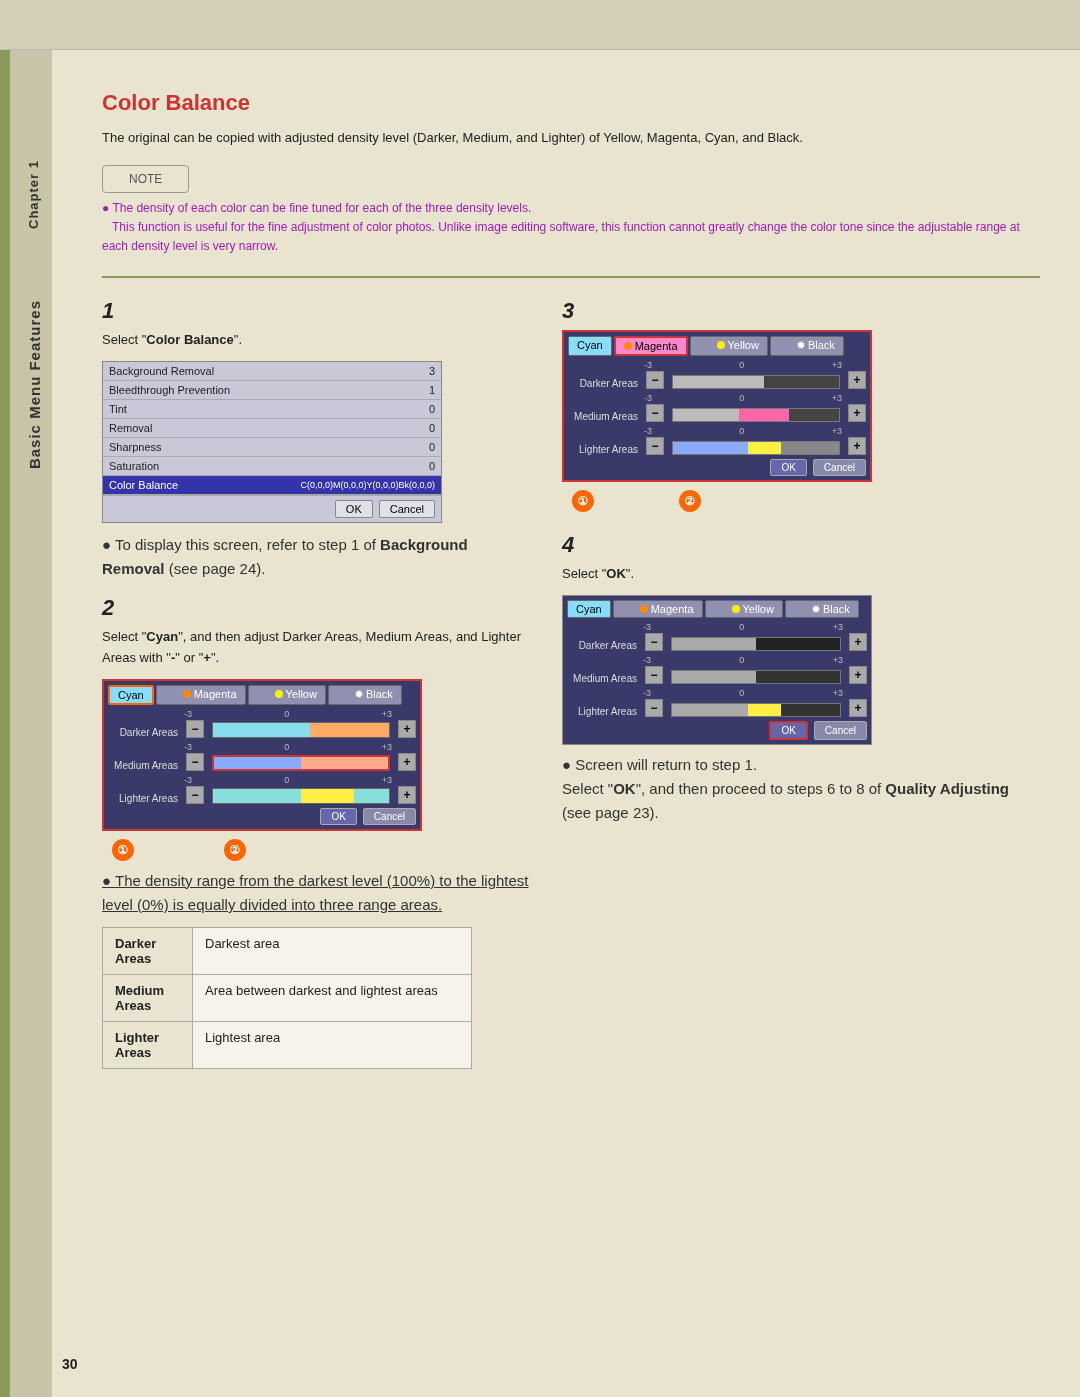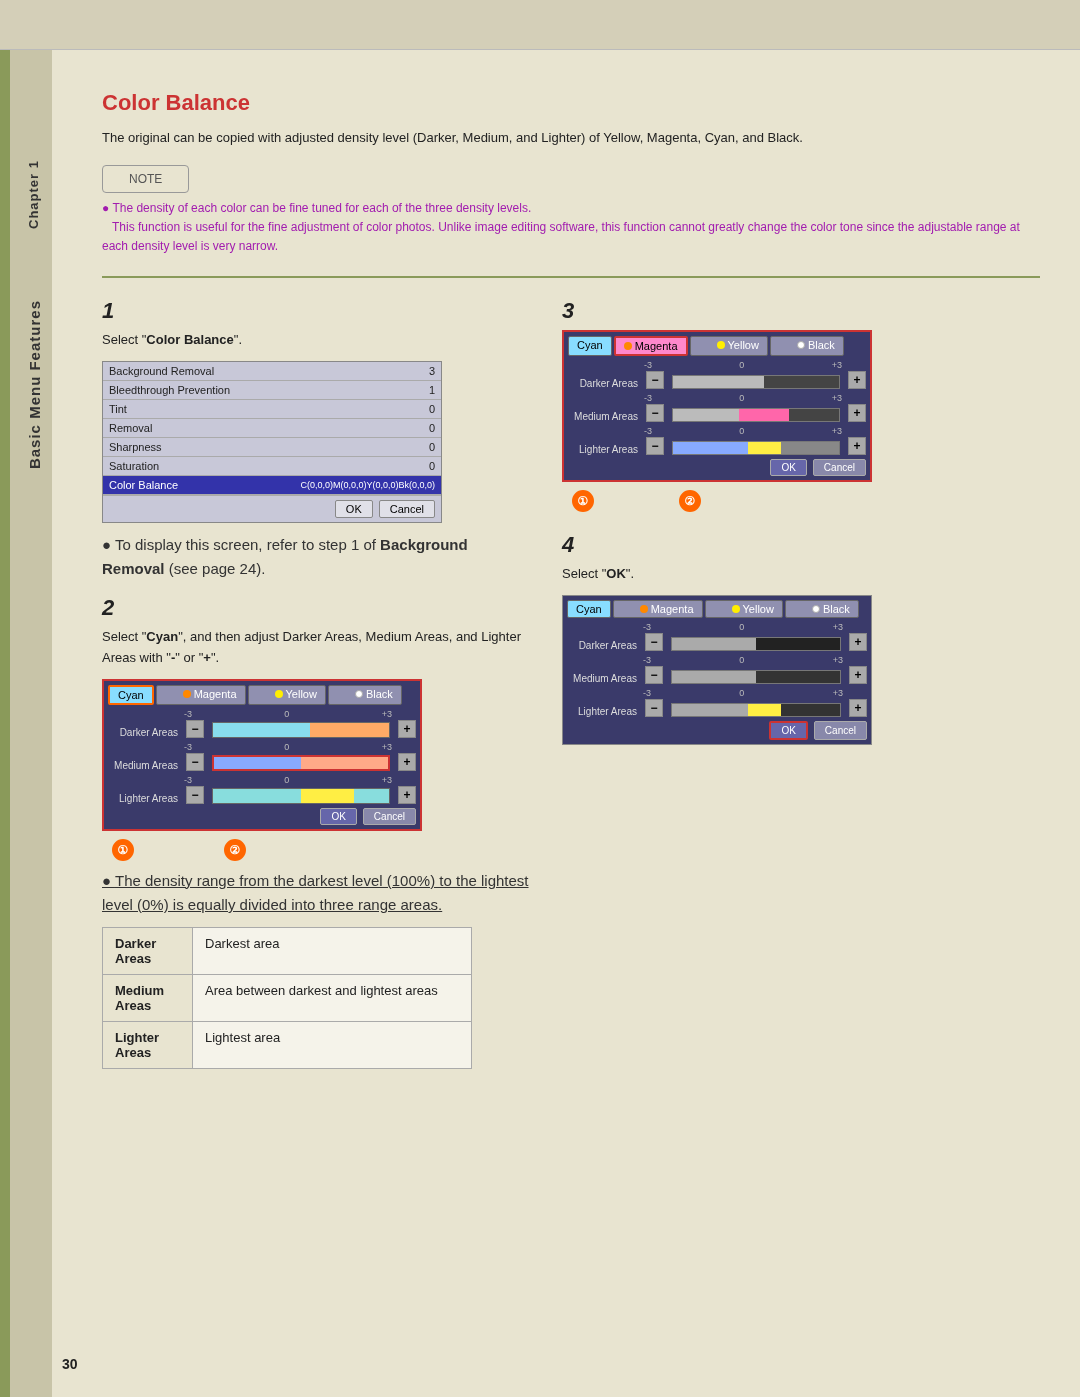--- a/index.html
+++ b/index.html
@@ -678,20 +678,23 @@
             <div class="sl4-light"></div>
             <div class="cb-plus-btn">+</div>
           </div>
 
           <div class="cb-buttons">
             <button class="cb-btn ok" style="border:2px solid #cc3333;">OK</button>
             <button class="cb-btn">Cancel</button>
           </div>
         </div>
 
+        <div class="small-note">
+          <span class="bullet">Screen will return to step 1.<br>Select "<strong>OK</strong>", and then proceed to steps 6 to 8 of <strong>Quality Adjusting</strong> (see page 23).</span>
+        </div>
       </div>
 
     </div>
   </div>
 
 </div>
 
 <div class="page-number">30</div>
 
 </body></html>

